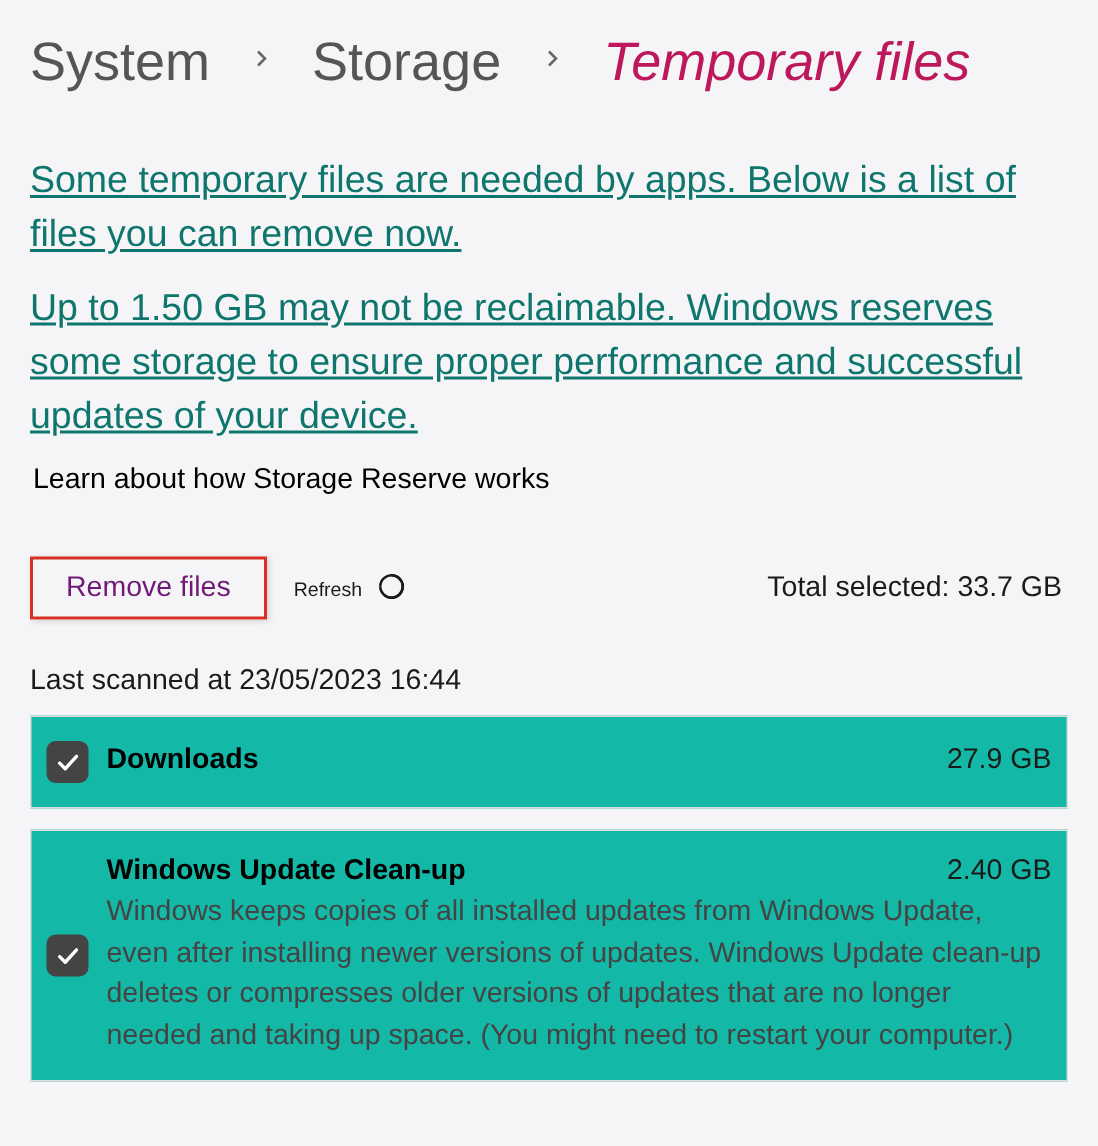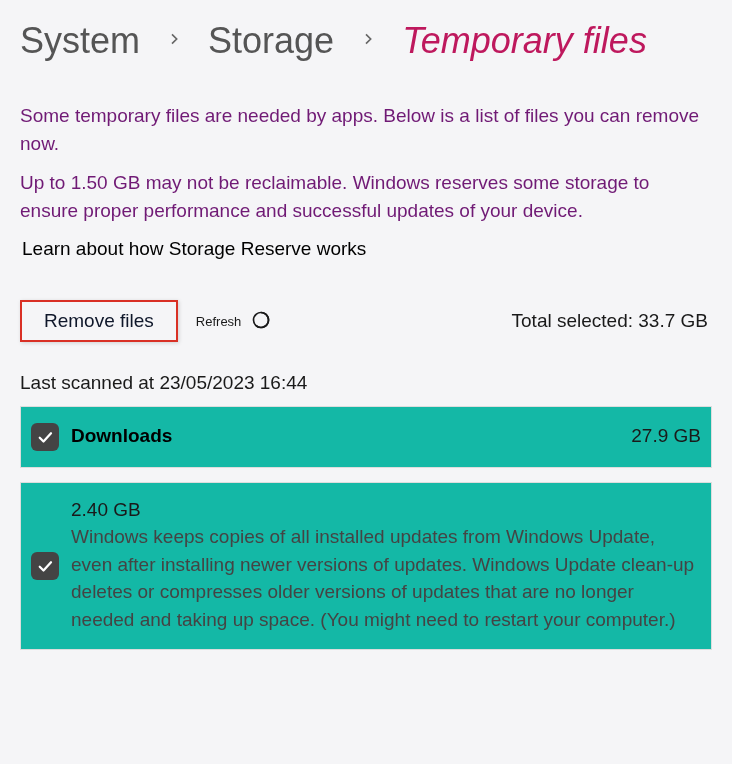--- a/index.html
+++ b/index.html
@@ -29,45 +29,46 @@
       color: #be185d;
       font-weight: 500;
       font-style: italic;
     }
     .breadcrumb-sep svg {
       width: 16px;
       height: 16px;
       stroke: #666;
     }
     .description {
-      font-size: 19px;
+      font-size: 25px;
       line-height: 1.45;
-      color: #701a75;
+      color: #0f766e;
       margin-bottom: 12px;
+      text-decoration: underline;
     }
     .link {
       display: block;
       font-size: 19px;
       color: #000000;
       margin: 14px 0 40px 2px;
       cursor: pointer;
     }
     .actions-row {
       display: flex;
       align-items: center;
       gap: 18px;
       margin-bottom: 30px;
     }
     .remove-btn {
       border: 2.5px solid #d93025;
       background: transparent;
       padding: 8px 22px;
       font-size: 19px;
       font-family: inherit;
-      color: #0f172a;
+      color: #701a75;
       cursor: pointer;
       box-shadow: 1px 1px 4px rgba(0,0,0,0.15);
     }
     .refresh {
       display: flex;
       align-items: center;
       gap: 10px;
       font-size: 13px;
       color: #1a1a1a;
       cursor: pointer;
@@ -197,17 +198,18 @@
 </div>
 
 <div class="file-card">
   <div class="checkbox">
     <svg viewBox="0 0 24 24" fill="none" stroke-width="3" stroke-linecap="round" stroke-linejoin="round">
         <polyline points="5 13 10 18 20 7"></polyline>
       </svg>
   </div>
   <div class="file-text">
     <div class="file-header">
+      <span class="file-title">Windows Update Clean-up</span>
       <span class="file-size">2.40 GB</span>
     </div>
     <div class="file-desc">Windows keeps copies of all installed updates from Windows Update, even after installing newer versions of updates. Windows Update clean-up deletes or compresses older versions of updates that are no longer needed and taking up space. (You might need to restart your computer.)</div>
   </div>
 </div>
 
 </body></html>

